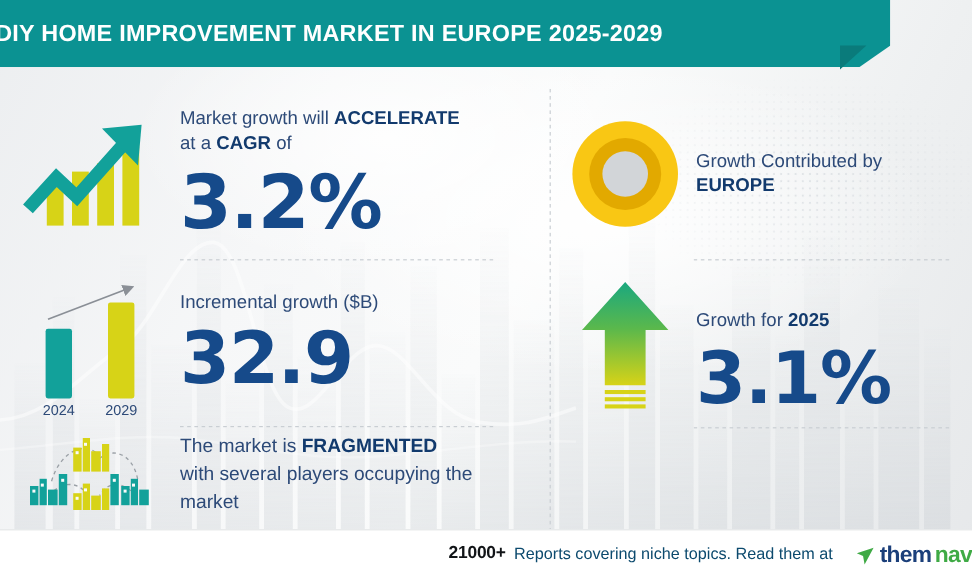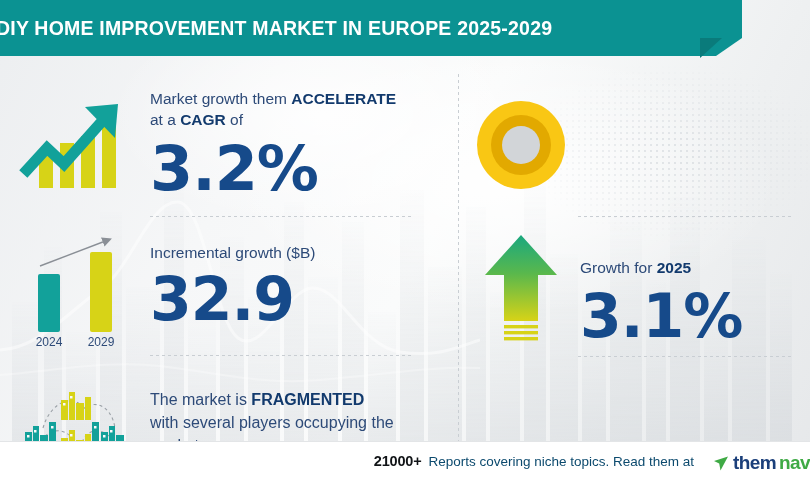--- a/index.html
+++ b/index.html
@@ -171,21 +171,21 @@
         <rect x="20" y="55" width="14" height="35" fill="#d7d317"></rect>
         <rect x="41" y="45" width="14" height="45" fill="#d7d317"></rect>
         <rect x="62" y="38" width="14" height="52" fill="#d7d317"></rect>
         <rect x="83" y="22" width="14" height="68" fill="#d7d317"></rect>
         <path d="M8,72 L28,50 L45,66 L86,20" fill="none" stroke="#12a19a" stroke-width="11" stroke-linecap="square" stroke-linejoin="miter"></path>
         <path d="M66,9 L99,6 L96,40 Z" fill="#12a19a"></path>
       </svg>
     </div>
     <div style="width:290px;">
       <div class="lead">
-        <span>Market growth them </span><b>ACCELERATE</b><br>
+        <span>Market growth will </span><b>ACCELERATE</b><br>
         <span>at a </span><b>CAGR</b><span> of</span>
       </div>
       <div class="bignum" style="font-size:62px; line-height:70px; margin-top:4px;">3.2%</div>
     </div>
   </div>
 
   <div class="row" style="left:0; top:224px; width:440px; height:126px;">
     <div class="icon-cell" style="width:150px; height:126px; align-items:flex-end;">
       <svg width="130" height="118" viewBox="0 0 130 118">
         <defs>
@@ -199,21 +199,21 @@
         <text x="39" y="114" font-family="Liberation Sans, sans-serif" font-size="12" fill="#2d4a78" text-anchor="middle">2024</text>
         <text x="91" y="114" font-family="Liberation Sans, sans-serif" font-size="12" fill="#2d4a78" text-anchor="middle">2029</text>
       </svg>
     </div>
     <div style="width:290px;">
       <div class="lead">Incremental growth ($B)</div>
       <div class="bignum" style="font-size:60px; line-height:68px; margin-top:2px;">32.9</div>
     </div>
   </div>
 
-  <div class="row" style="left:0; top:380px; width:440px; height:84px;">
+  <div class="row" style="left:0; top:353px; width:440px; height:84px;">
     <div class="icon-cell" style="width:150px; height:84px;">
       <svg width="116" height="76" viewBox="0 0 116 76">
         <g fill="none" stroke="#9aa0a6" stroke-width="1.1" stroke-dasharray="3 3">
           <path d="M26,44 C34,16 58,10 66,24"></path>
           <path d="M62,30 C72,14 94,18 98,44"></path>
           <path d="M28,52 C40,42 52,48 56,56"></path>
           <path d="M92,52 C80,42 70,48 66,56"></path>
         </g>
         <g fill="#12a19a">
           <rect x="8" y="48" width="7" height="16"></rect>
@@ -262,20 +262,23 @@
 
   <div class="row" style="left:462px; top:80px; width:348px; height:130px;">
     <div class="icon-cell" style="width:118px; height:130px;">
       <svg width="92" height="92" viewBox="0 0 92 92">
         <circle cx="46" cy="46" r="44" fill="#f9c714"></circle>
         <circle cx="46" cy="46" r="30" fill="#e2a900"></circle>
         <circle cx="46" cy="46" r="19" fill="#d2d5d8"></circle>
       </svg>
     </div>
     <div style="width:228px;">
+      <div class="lead" style="line-height:20px;">
+        <span>Growth Contributed by</span><br><b>EUROPE</b>
+      </div>
     </div>
   </div>
 
   <div class="row" style="left:462px; top:224px; width:348px; height:126px;align-items:flex-end;">
     <div class="icon-cell" style="width:118px; height:126px;">
       <svg width="76" height="108" viewBox="0 0 76 108">
         <defs>
           <linearGradient id="arrGrad" x1="0" y1="0" x2="0" y2="1">
             <stop offset="0%" stop-color="#1aa87f"></stop>
             <stop offset="45%" stop-color="#5ab84c"></stop>

